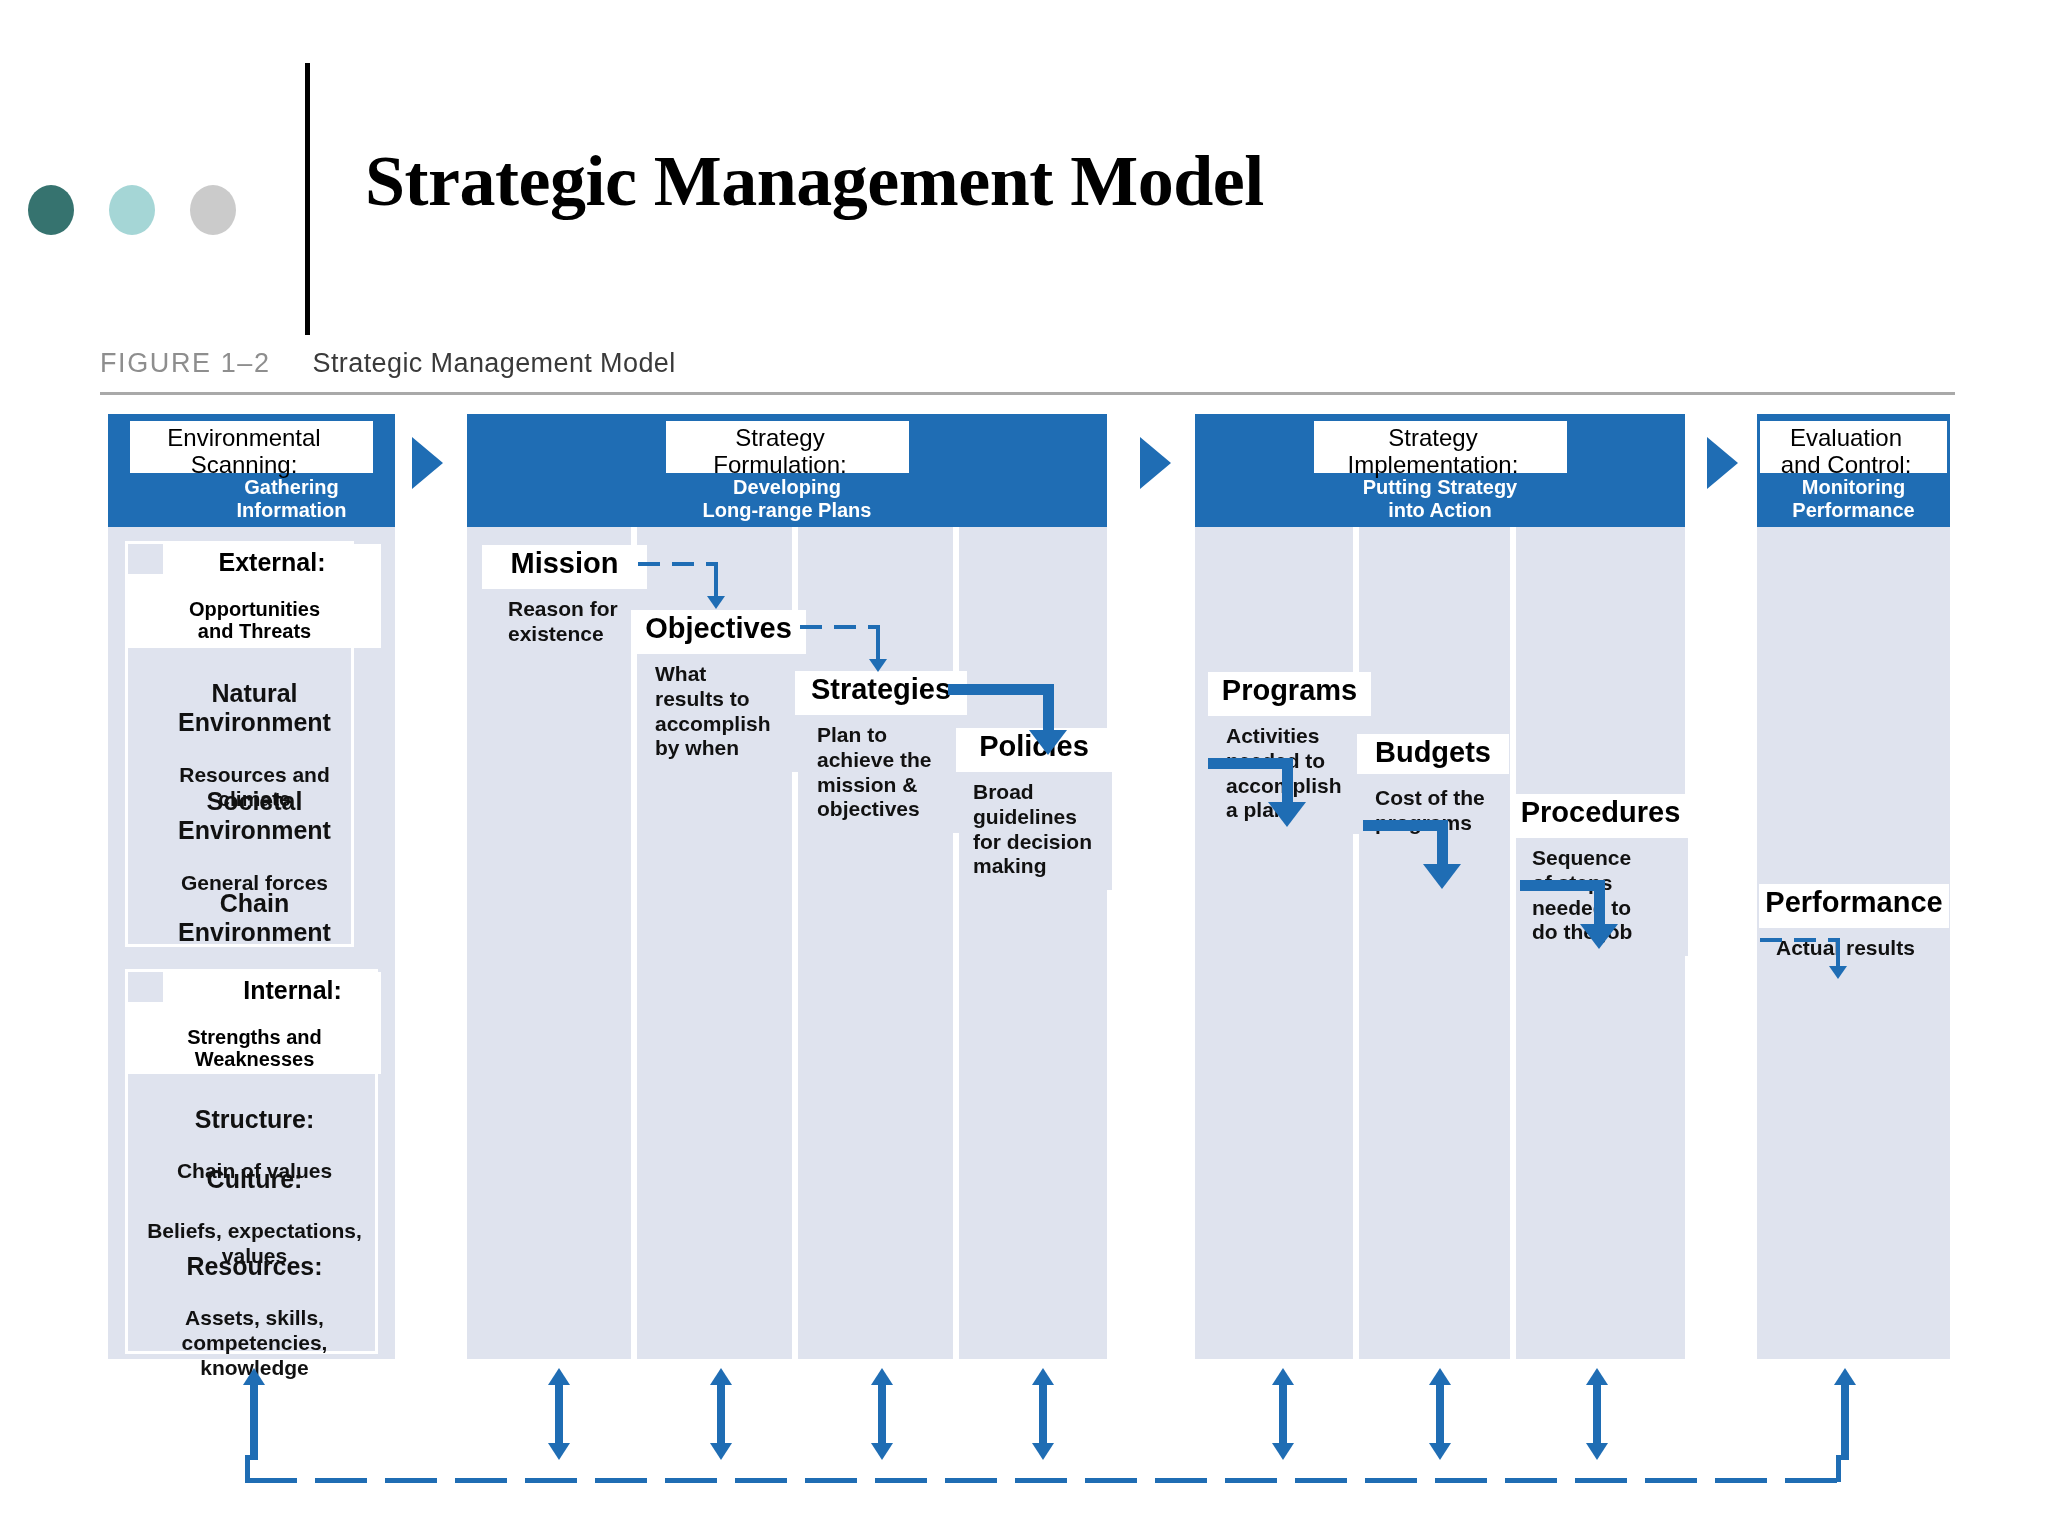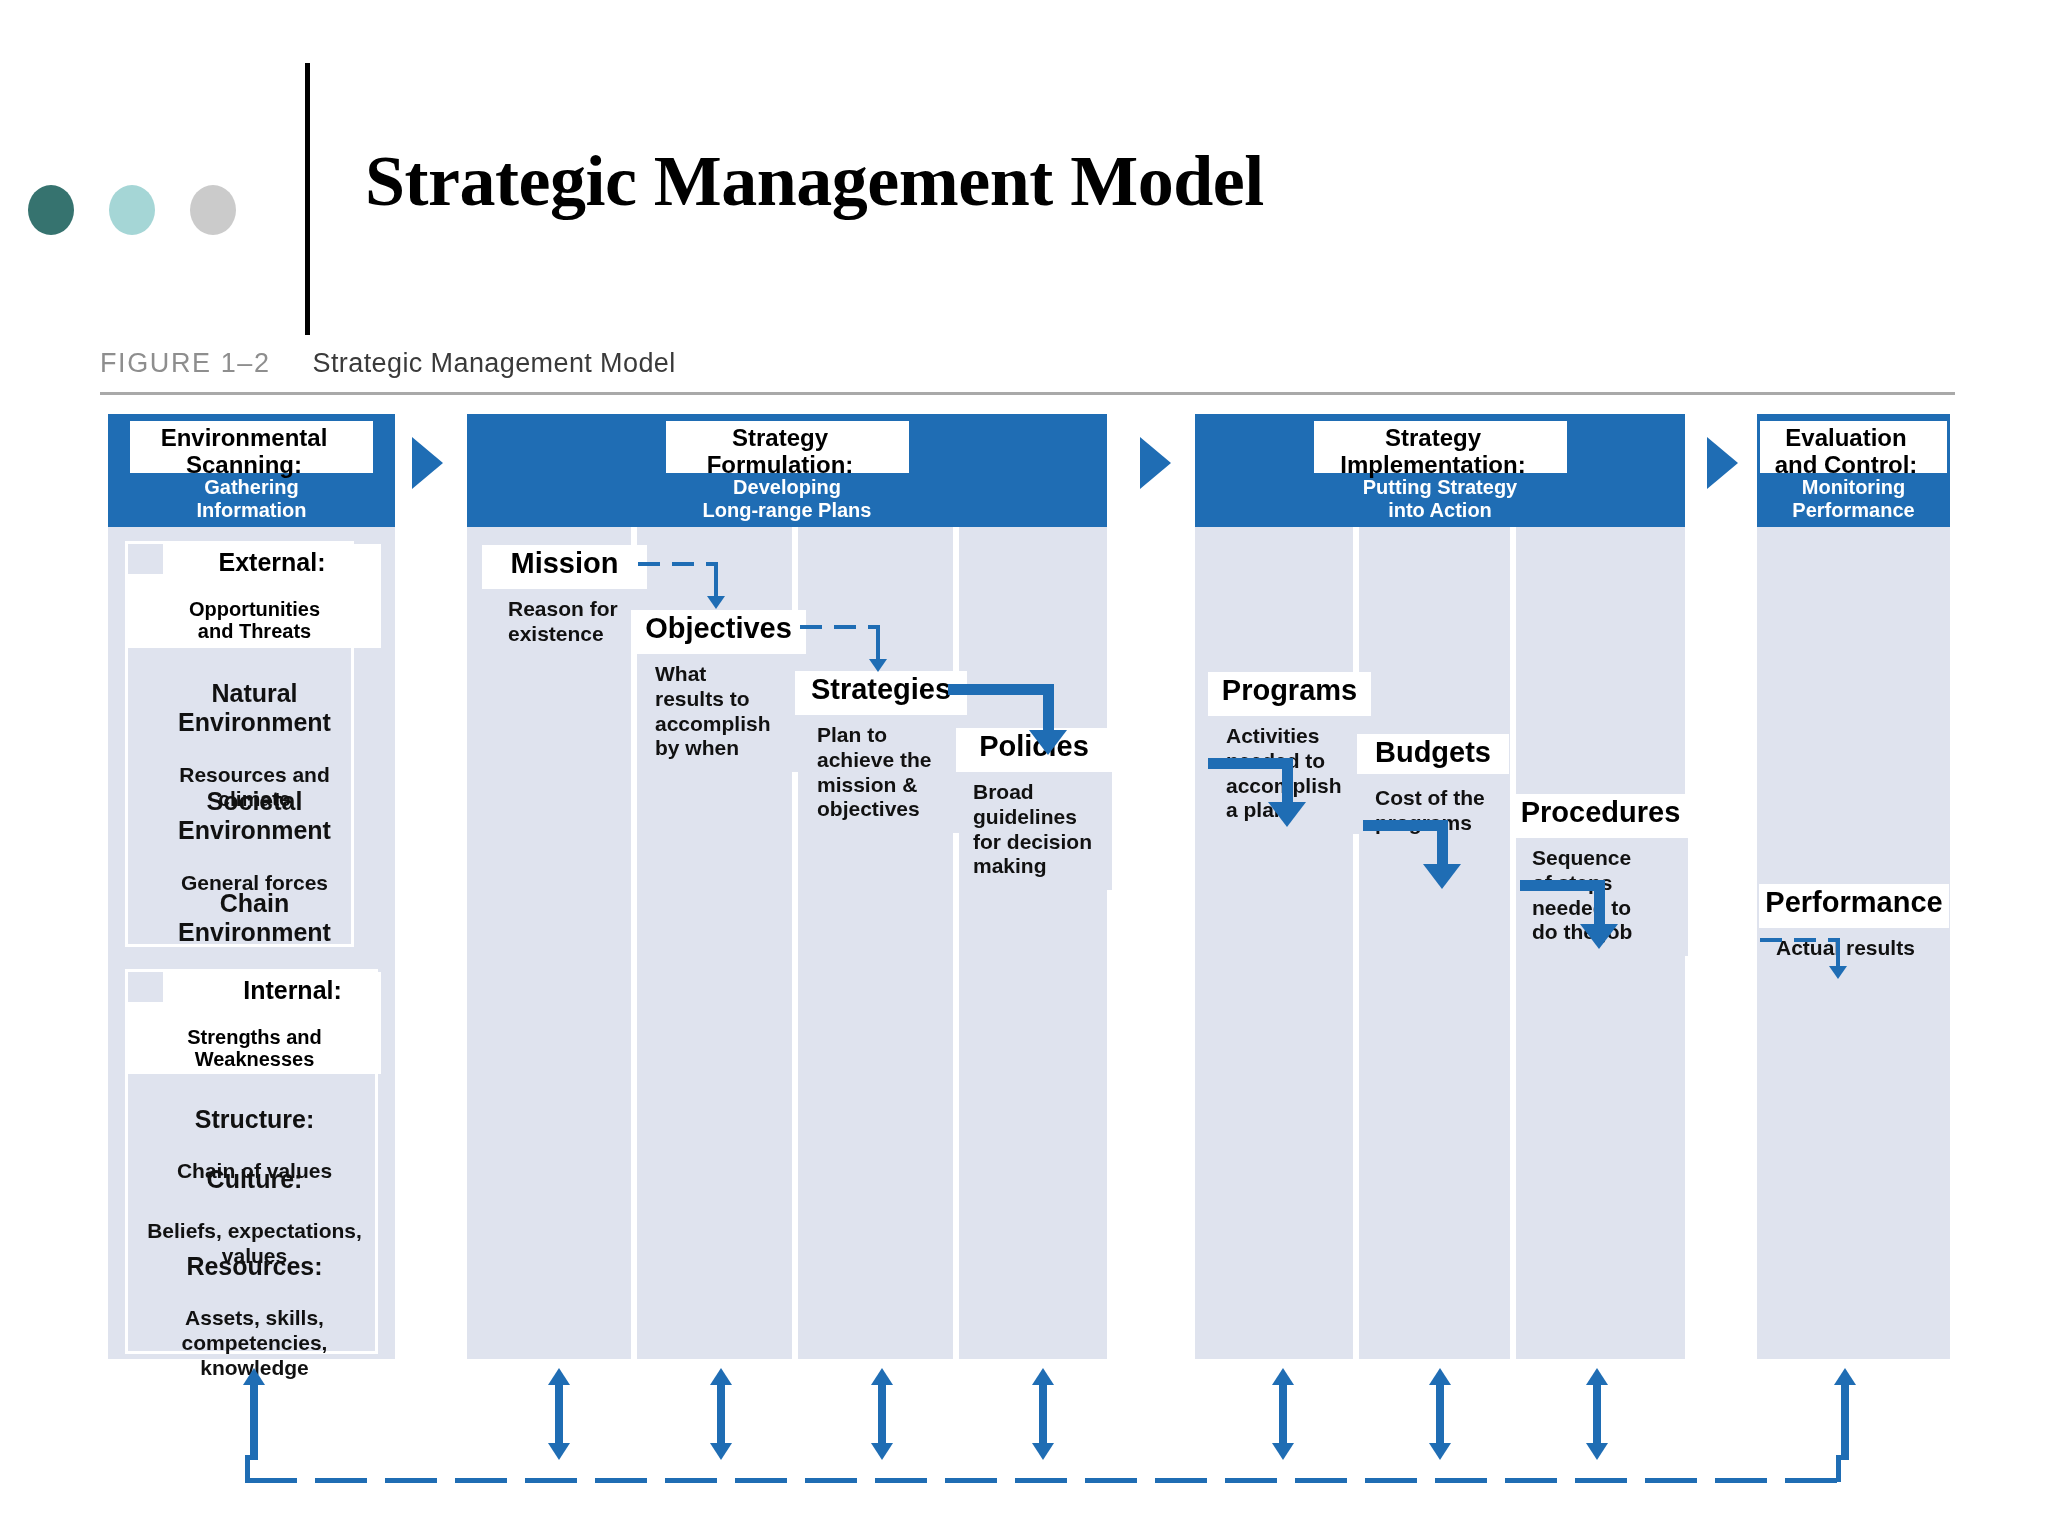--- a/index.html
+++ b/index.html
@@ -88,21 +88,21 @@
     left: 0; top: 0;
     width: 100%;
     height: 113px;
     background: #1f6db4;
     box-sizing: border-box;
   }
   .stage-titlebox {
     position: absolute;
     background: #ffffff;
     text-align: center;
-    font-weight: bold;
+    font-weight: normal;
     color: #000000;
     font-size: 24px;
     line-height: 1.12;
     padding: 4px 25px 5px 10px;
     box-sizing: border-box;
     white-space: pre-line;
   }
   .stage-sub {
     position: absolute;
     width: 100%;
@@ -309,21 +309,21 @@
   <span class="fig-title">Strategic Management Model</span>
 </div>
 <div id="caption-underline"></div>
 
 <div id="diagram">
 
   <div class="stage" style="left:108px; top:414px; width:287px; height:945px;">
     <div class="stage-band"></div>
     <div class="stage-titlebox" style="left:22px; top:7px; width:243px; height:52px;">Environmental
 Scanning:</div>
-    <div class="stage-sub" style="left:0; top:62px;">Gathering
+    <div class="stage-sub" style="left:0; top:62px;padding-left:40px;">Gathering
 Information</div>
     <div class="stage-body" style="top:113px; height:832px;"></div>
 
     <div class="inner-panel" style="left:17px; top:127px; width:229px; height:406px;">
       <div class="white-label lbl-strong" style="left:35px; top:0px; width:218px; height:30px; padding-top:4px;">
         <span>External:</span>
       </div>
       <div class="white-label lbl-small" style="left:0px; top:30px; width:253px; height:74px; padding-top:2px; white-space:pre-line;">
         <span>Opportunities
 and Threats</span>

